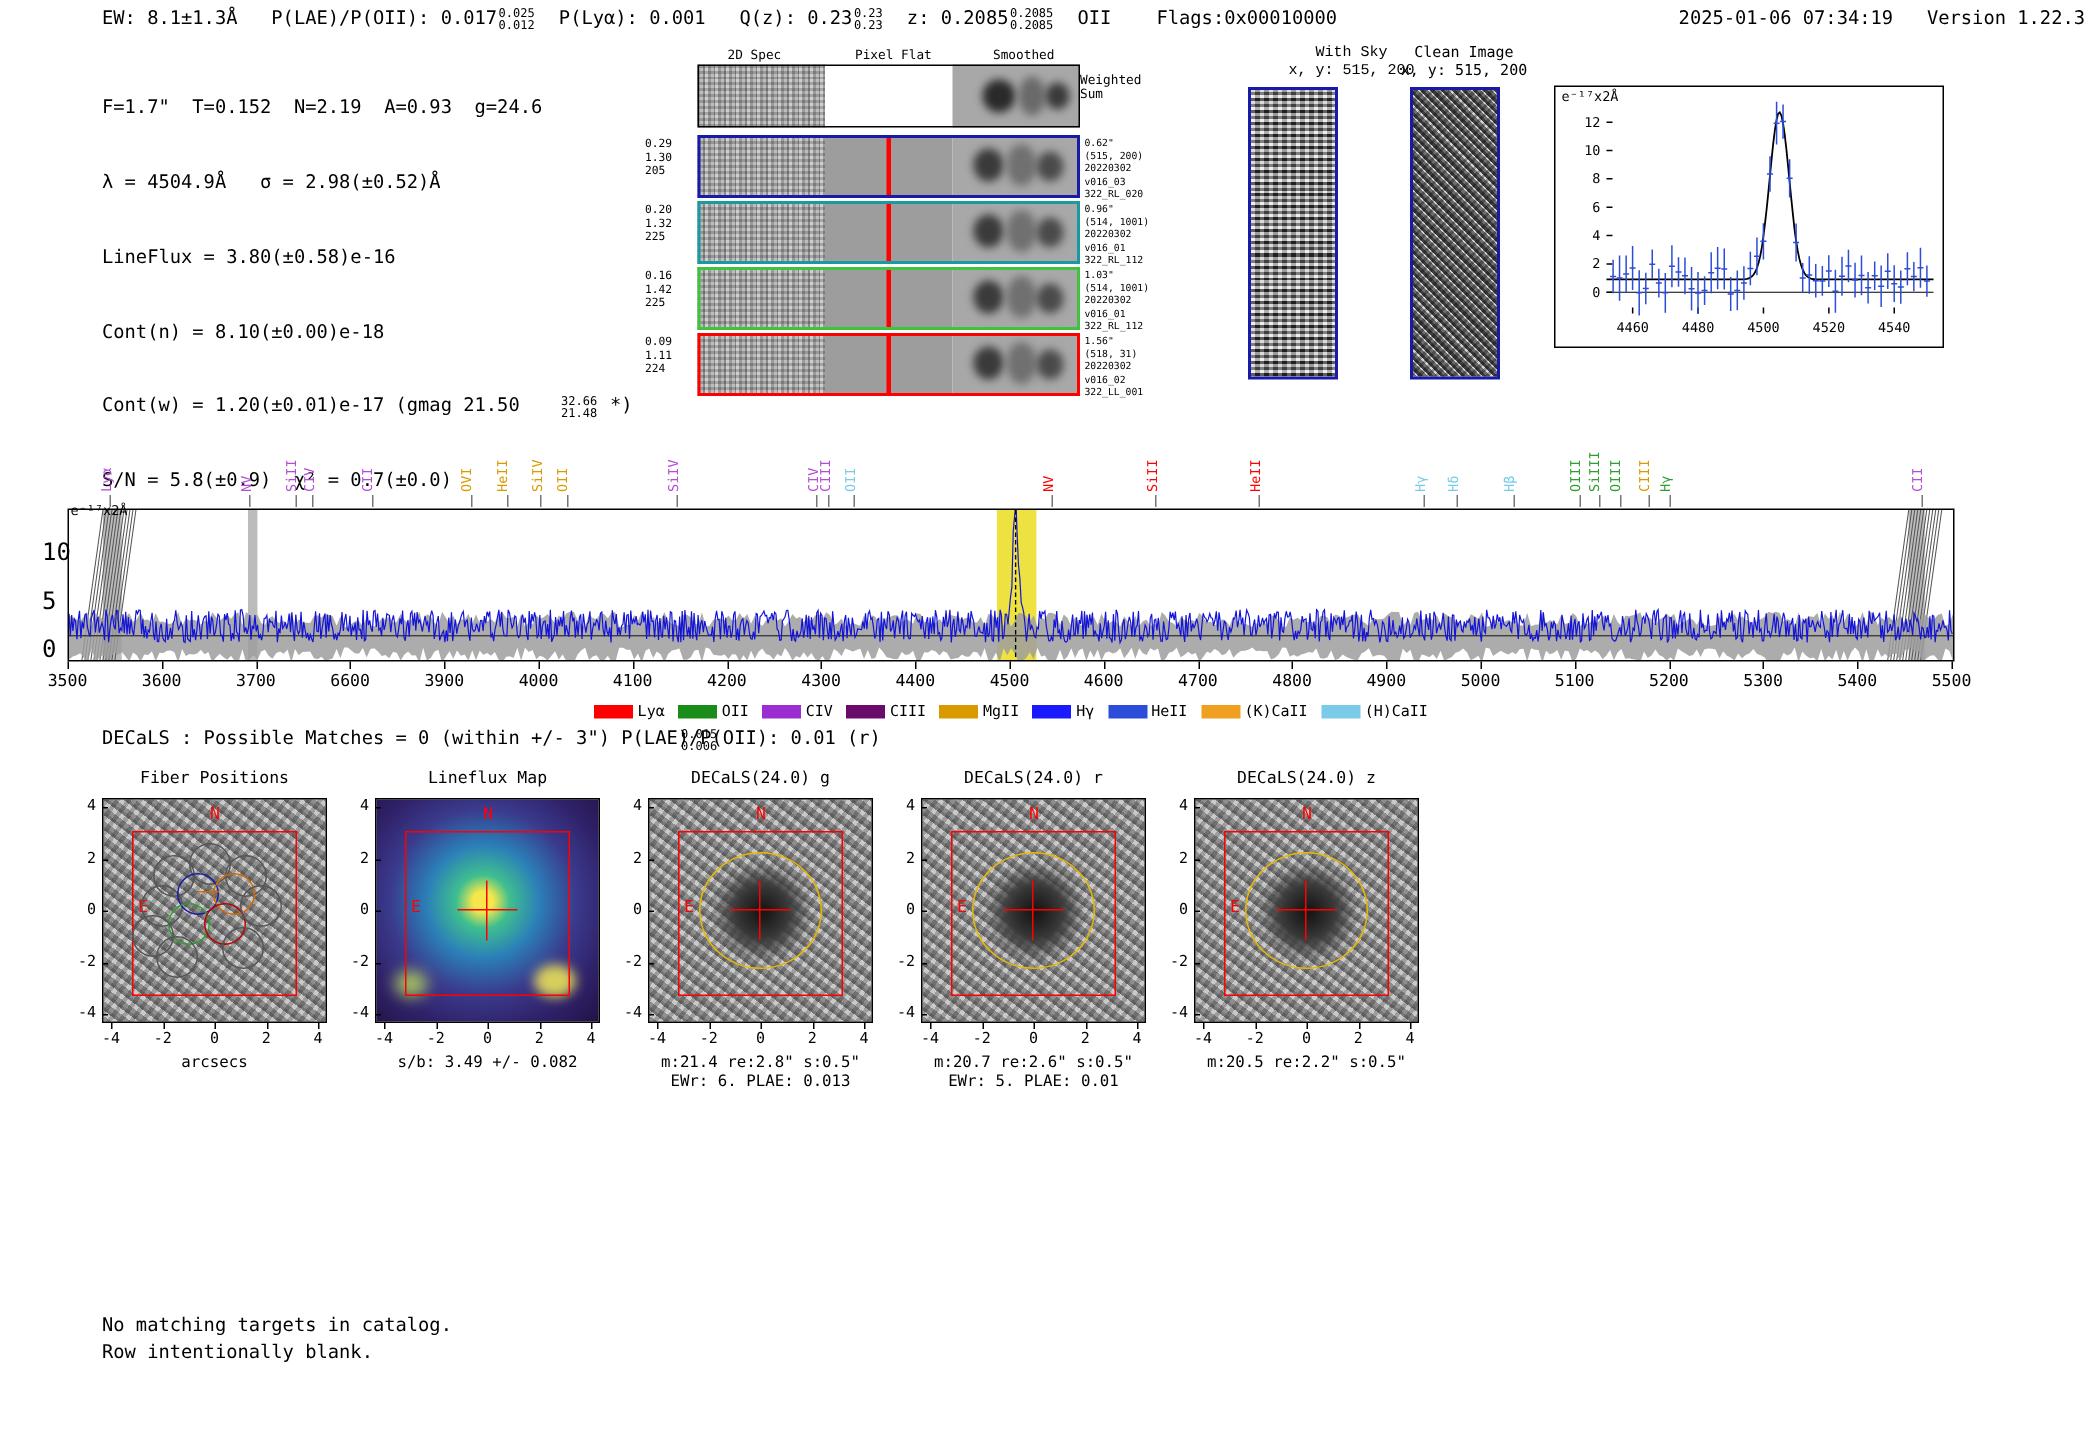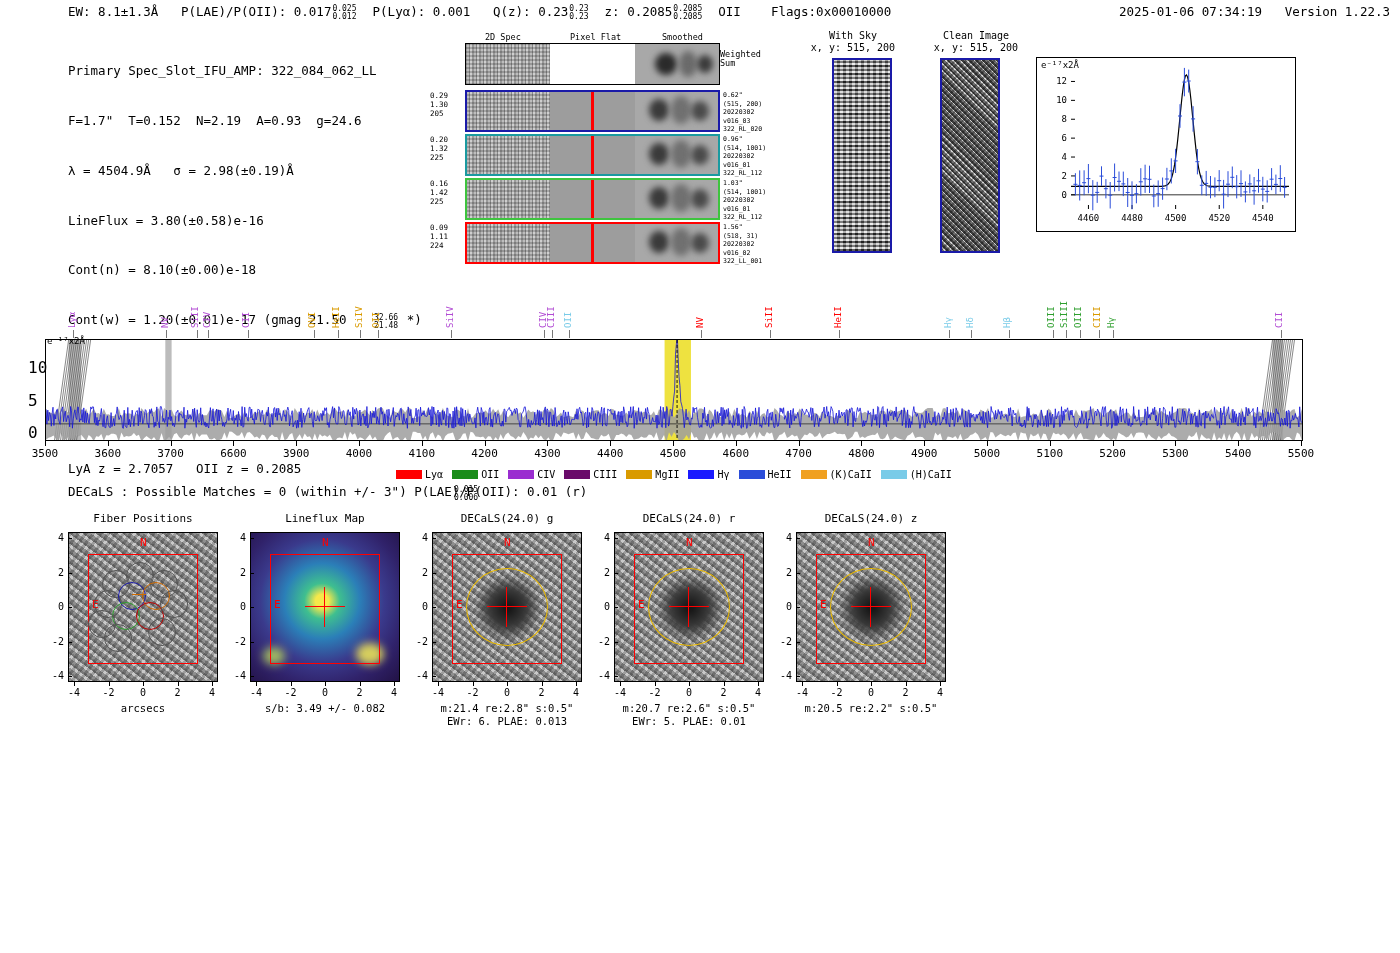--- a/index.html
+++ b/index.html
@@ -99,23 +99,22 @@
     <span>z: 0.2085</span><span class="sup-sub"><i>0.2085</i><i>0.2085</i></span>&nbsp;
     <span>OII</span>&nbsp;&nbsp;&nbsp;
     <span>Flags:0x00010000</span>
   </div>
   <div id="top-date">
     <span>2025-01-06 07:34:19</span>&nbsp;&nbsp;
     <span>Version 1.22.3</span>
   </div>
 
   <div id="info-block">
-    <div class="ln">Primary Spec_Slot_IFU_AMP: 322_084_062_LL</div>
     <div class="ln">F=1.7"  T=0.152  N=2.19  A=0.93  g=24.6</div>
-    <div class="ln">λ = 4504.9Å   σ = 2.98(±0.19)Å</div>
+    <div class="ln">λ = 4504.9Å   σ = 2.98(±0.52)Å</div>
     <div class="ln">LineFlux = 3.80(±0.58)e-16</div>
     <div class="ln">Cont(n) = 8.10(±0.00)e-18</div>
     <div class="ln" style="position:relative;"><span>Cont(w) = 1.20(±0.01)e-17 (gmag 21.50        *)</span><span class="sup-sub" style="position:absolute;left:305px;top:2px;"><i>32.66</i><i>21.48</i></span></div>
     <div class="ln">S/N = 5.8(±0.9)  χ² = 0.7(±0.0)</div>
     <div class="ln" style="position:relative;"><span>P(LAE)/P(OII): 0.059</span><span class="sup-sub" style="position:absolute;left:183px;top:2px;"><i>0.125</i><i>0.035</i></span></div>
     <div class="ln">LyA z = 2.7057   OII z = 0.2085</div>
   </div>
 
   <div id="strip-panel">
     <div class="strip-title" style="left:55px;top:0px;">2D Spec</div>
@@ -211,21 +210,21 @@
 1.11
 224</div>
         <div class="lab-right" style="left: 293px; top: 191px;">1.56"
 (518, 31)
 20220302
 v016_02
 322_LL_001</div>
       </div>
   </div>
 
-  <div class="cut-title" style="left:798px;top:30px;width:110px;">
+  <div class="cut-title" style="left:846px;top:30px;width:110px;font-family:Liberation Mono, monospace;">
     <div>With Sky</div>
       <div>x, y: 515, 200</div>
   </div>
   <div class="cutbox skytex" style="left:832px;top:58px;width:60px;height:195px;"></div>
 
   <div class="cut-title" style="left:916px;top:30px;width:120px;">
     <div>Clean Image</div>
       <div>x, y: 515, 200</div>
   </div>
   <div class="cutbox cleantex" style="left:940px;top:58px;width:60px;height:195px;"></div>
@@ -714,18 +713,20 @@
         <div class="tk2" style="left: 0px; top: 40.5px; width: 4px; height: 1px;"></div>
         <div class="axlabel" style="left: -22px; top: 34.5px; width: 18px; text-align: right;">2</div>
         <div class="tk2" style="left: 144px; top: 150px; width: 1px; height: 4px;"></div>
         <div class="axlabel" style="left: 136px; top: 155px; width: 16px; text-align: center;">4</div>
         <div class="tk2" style="left: 0px; top: 6px; width: 4px; height: 1px;"></div>
         <div class="axlabel" style="left: -22px; top: 0px; width: 18px; text-align: right;">4</div>
         <div class="cap" style="top: 170px;">m:20.5  re:2.2"  s:0.5"</div>
       </div>
     </div>
 
+  <div id="bottom-note">No matching targets in catalog.
+Row intentionally blank.</div>
 
 <div class="yt" style="left: 28px; top: 422.871px; position: absolute;">0</div>
     <div class="yt" style="left: 28px; top: 390.613px; position: absolute;">5</div>
     <div class="yt" style="left: 28px; top: 358.355px; position: absolute;">10</div>
     <div style="position: absolute; left: 47px; top: 336px; font-size: 9px;">e⁻¹⁷x2Å</div>
   </div>
 
 </body></html>

